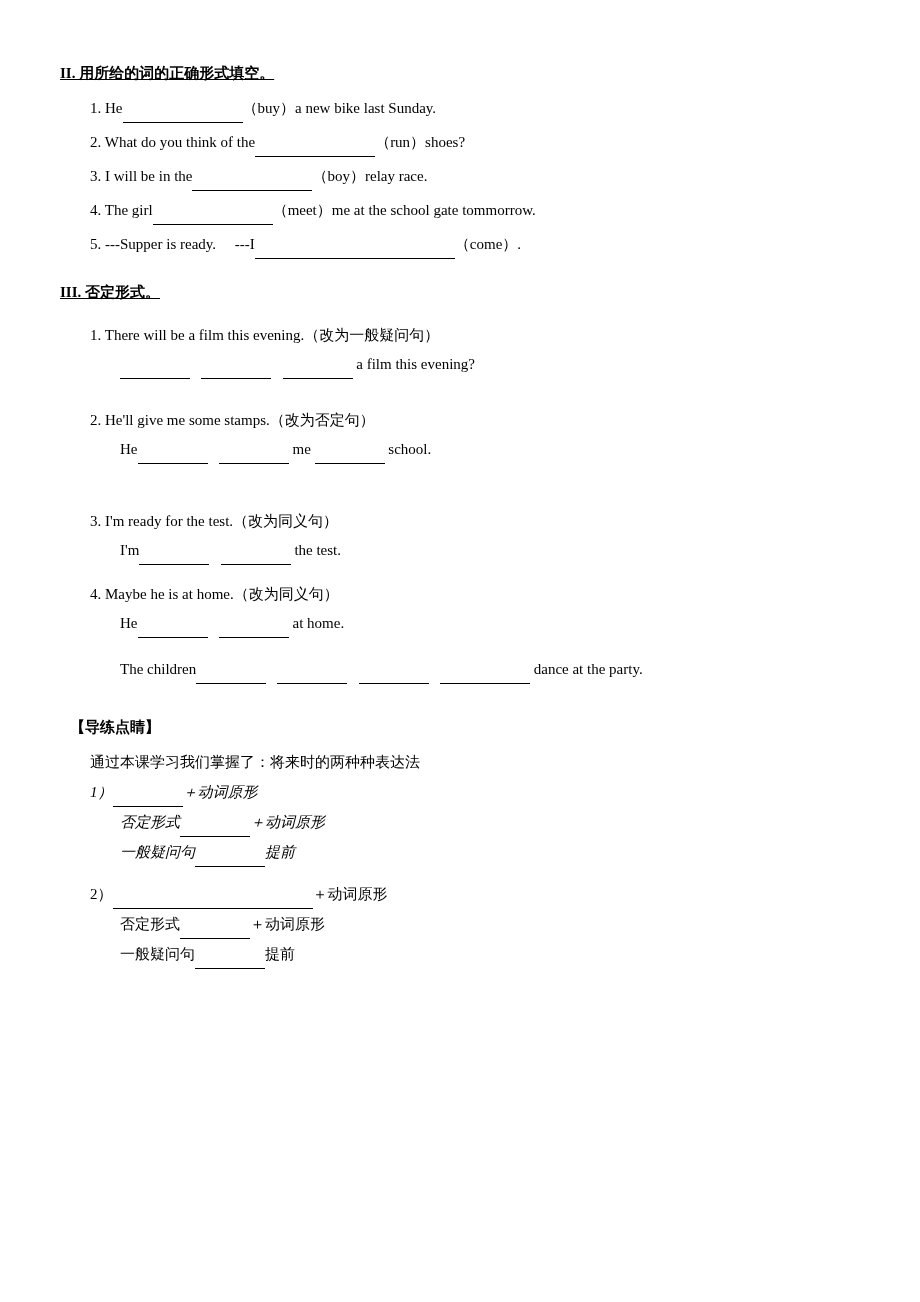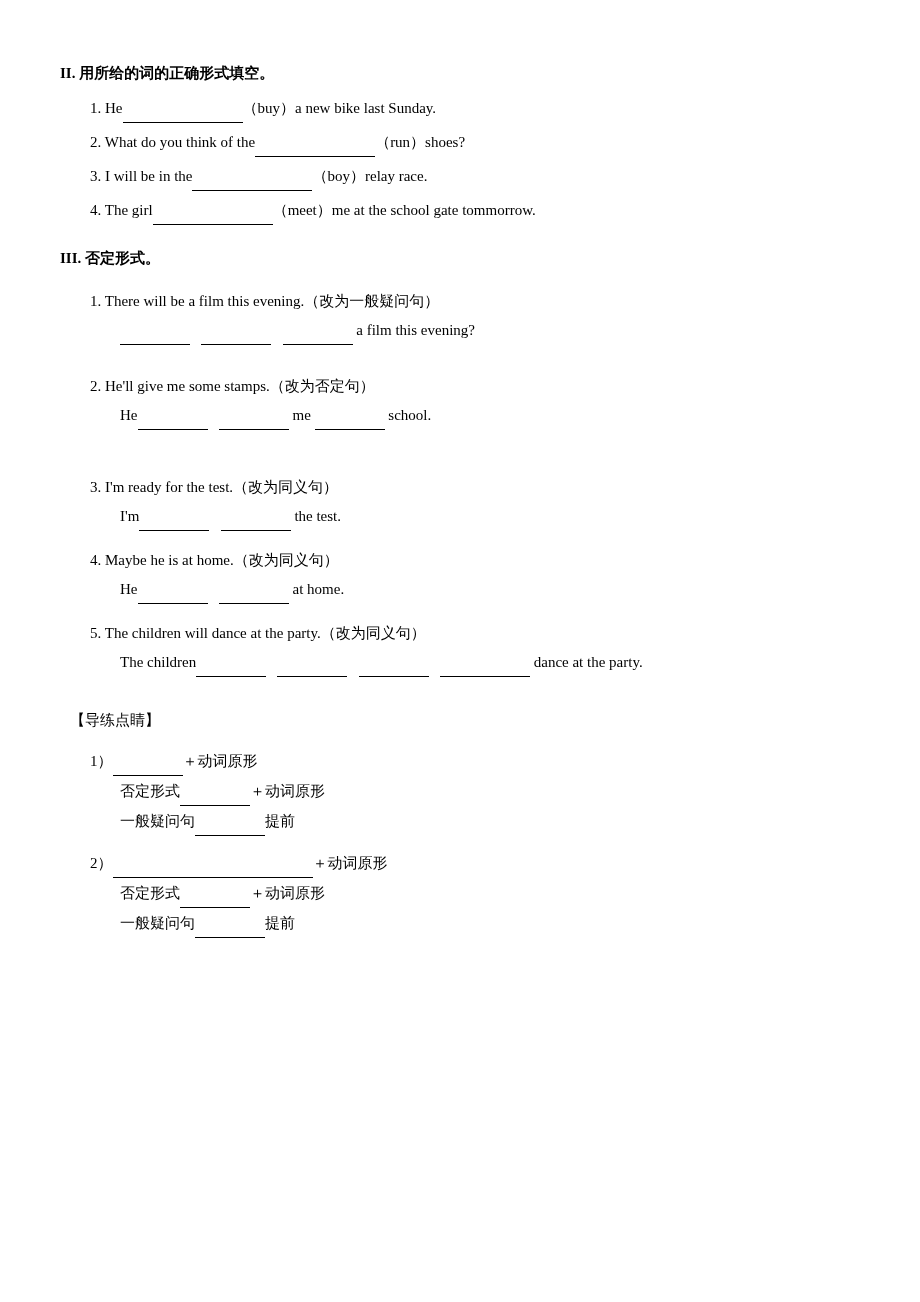--- a/index.html
+++ b/index.html
@@ -15,20 +15,21 @@
       color: #000000;
       padding: 40px 60px;
       line-height: 1.8;
     }
 
     .section-title {
       font-weight: bold;
       font-size: 15px;
       margin-bottom: 6px;
       margin-top: 20px;
+      text-decoration: underline;
     }
 
     .exercise-list {
       list-style: none;
       padding-left: 30px;
     }
 
     .exercise-list li {
       margin-bottom: 4px;
       line-height: 2;
@@ -75,21 +76,21 @@
     .subsection {
       margin-top: 16px;
     }
 
     .guide-box {
       margin-top: 30px;
       padding-left: 10px;
     }
 
     .guide-title {
-      font-weight: normal;
+      font-weight: bold;
       font-size: 15px;
       margin-bottom: 6px;
     }
 
     .guide-content {
       padding-left: 20px;
       line-height: 2;
     }
 
     .guide-subitem {
@@ -114,20 +115,23 @@
     </li>
 
     <li>
       <span>3. I will be in the</span><span class="blank"></span><span>（boy）relay race.</span>
     </li>
 
     <li>
       <span>4. The girl</span><span class="blank"></span><span>（meet）me at the school gate tommorrow.</span>
     </li>
 
+    <li>
+      <span>5. ---Supper is ready.&nbsp;&nbsp;&nbsp;&nbsp;&nbsp;---I</span><span class="blank-long"></span><span>（come）.</span>
+    </li>
 
   </ul>
 </div>
 
 <div style="margin-top: 12px;">
   <div class="section-title">
     <span>III. 否定形式。</span>
   </div>
 
   <div class="subsection" style="padding-left:30px;">
@@ -176,44 +180,44 @@
     </div>
     <div class="transform-line">
       <span>He</span><span class="blank-short"></span>
       <span>&nbsp;</span>
       <span class="blank-short"></span>
       <span>at home.</span>
     </div>
   </div>
 
   <div class="subsection" style="padding-left:30px;">
-    <div>
-      <span>5. The children will dance at the party.（改为同义句）</span>
-    </div>
     <div class="transform-line">
       <span>The children</span><span class="blank-short"></span>
       <span>&nbsp;</span>
       <span class="blank-short"></span>
       <span>&nbsp;</span>
       <span class="blank-short"></span>
       <span>&nbsp;</span>
       <span class="blank-medium"></span>
       <span>dance at the party.</span>
     </div>
   </div>
 
 </div>
 
 <div class="guide-box">
   <div class="guide-title">
     <span>【导练点睛】</span>
   </div>
   <div class="guide-content">
-
-    <div style="margin-top: 12px;">
+    <div>
+      <span>通过本课学习我们掌握了：将来时的两种种表达法</span>
+    </div>
+
+    <div style="margin-top: 0; font-style: italic;">
       <div>
         <span>1）</span><span class="blank-short"></span><span>＋动词原形</span>
       </div>
       <div class="guide-subitem">
         <span>否定形式</span><span class="blank-short"></span><span>＋动词原形</span>
       </div>
       <div class="guide-subitem">
         <span>一般疑问句</span><span class="blank-short"></span><span>提前</span>
       </div>
     </div>

